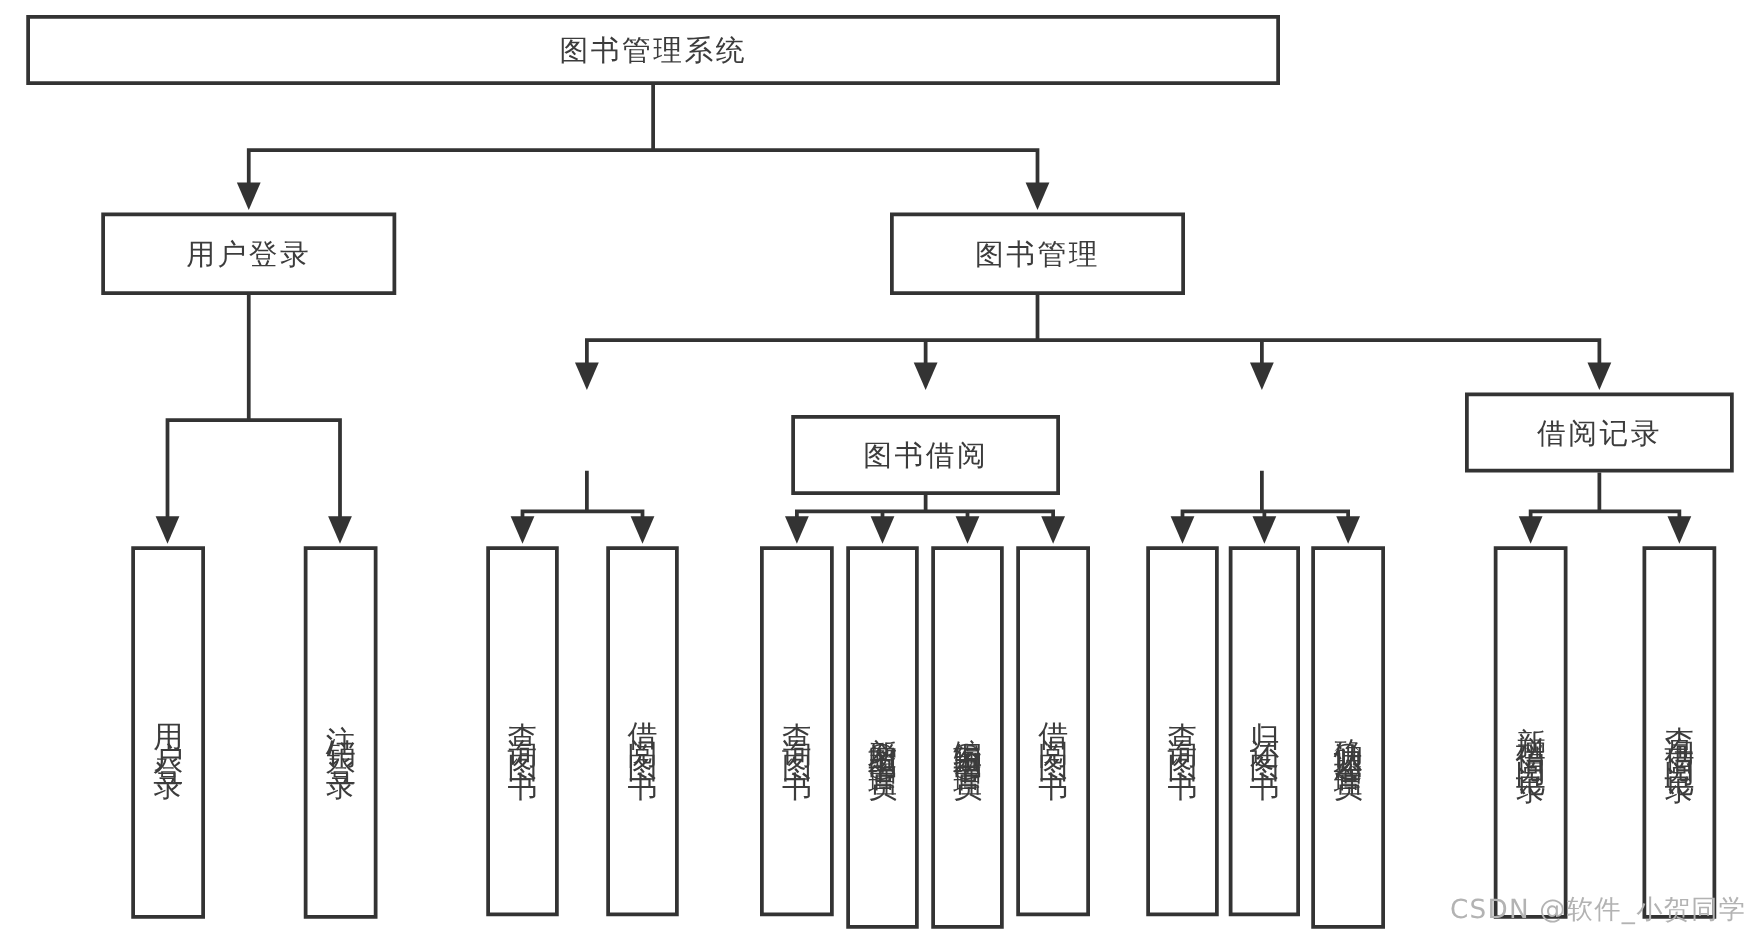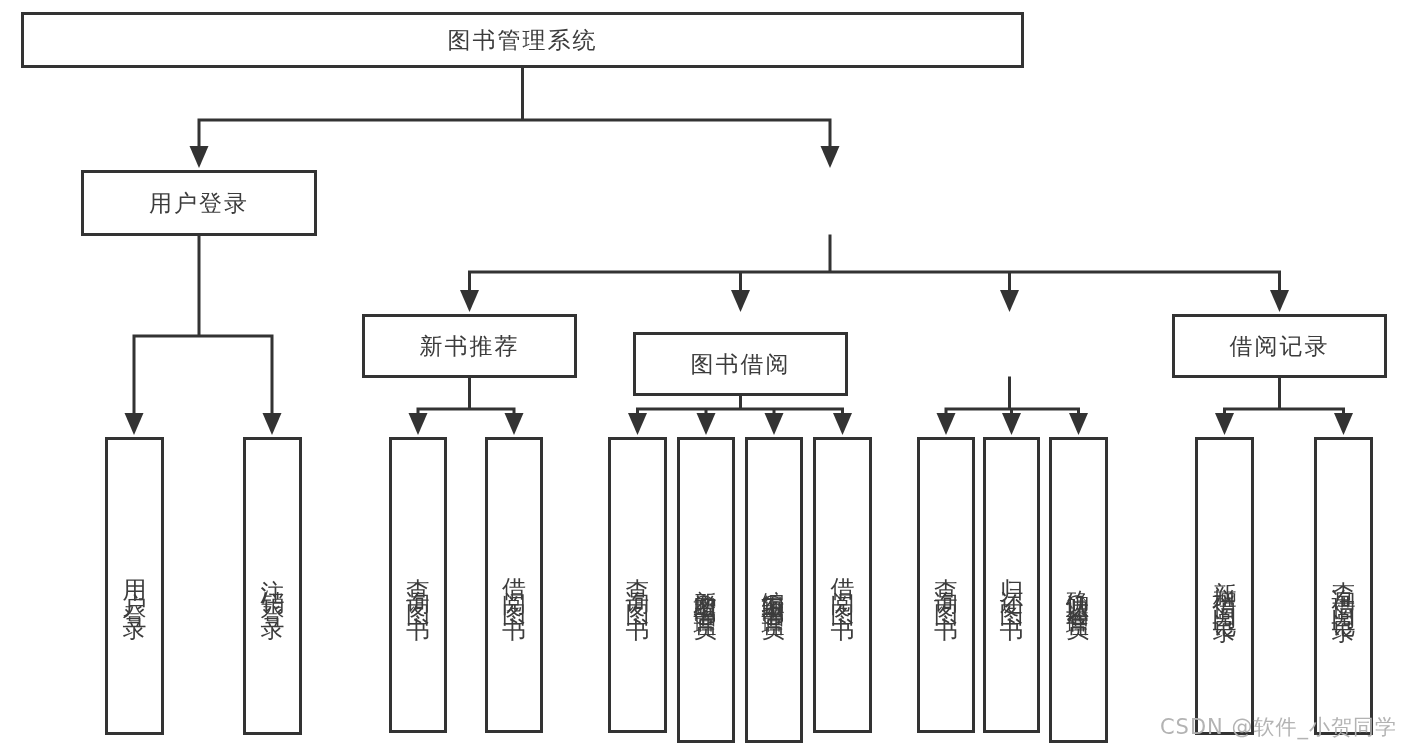--- a/index.html
+++ b/index.html
@@ -106,24 +106,24 @@
     </g>
   </svg>
 
   <div class="node" style="left:21px; top:12px; width:1003px; height:56px;">
     <span class="hlabel">图书管理系统</span>
   </div>
 
   <div class="node" style="left:81px; top:170px; width:236px; height:66px;">
     <span class="hlabel">用户登录</span>
   </div>
+  <div class="node" style="left:712px; top:170px; width:236px; height:66px;">
+    <span class="hlabel">图书管理</span>
+  </div>
 
-  <div class="node" style="left:362px; top:314px; width:215px; height:64px;">
-    <span class="hlabel">新书推荐</span>
-  </div>
   <div class="node" style="left:633px; top:332px; width:215px; height:64px;">
     <span class="hlabel">图书借阅</span>
   </div>
   <div class="node" style="left:1172px; top:314px; width:215px; height:64px;">
     <span class="hlabel">借阅记录</span>
   </div>
 
   <div class="node" style="left:105px; top:437px; width:59px; height:298px;">
     <span class="vlabel v4">用户登录</span>
   </div>

